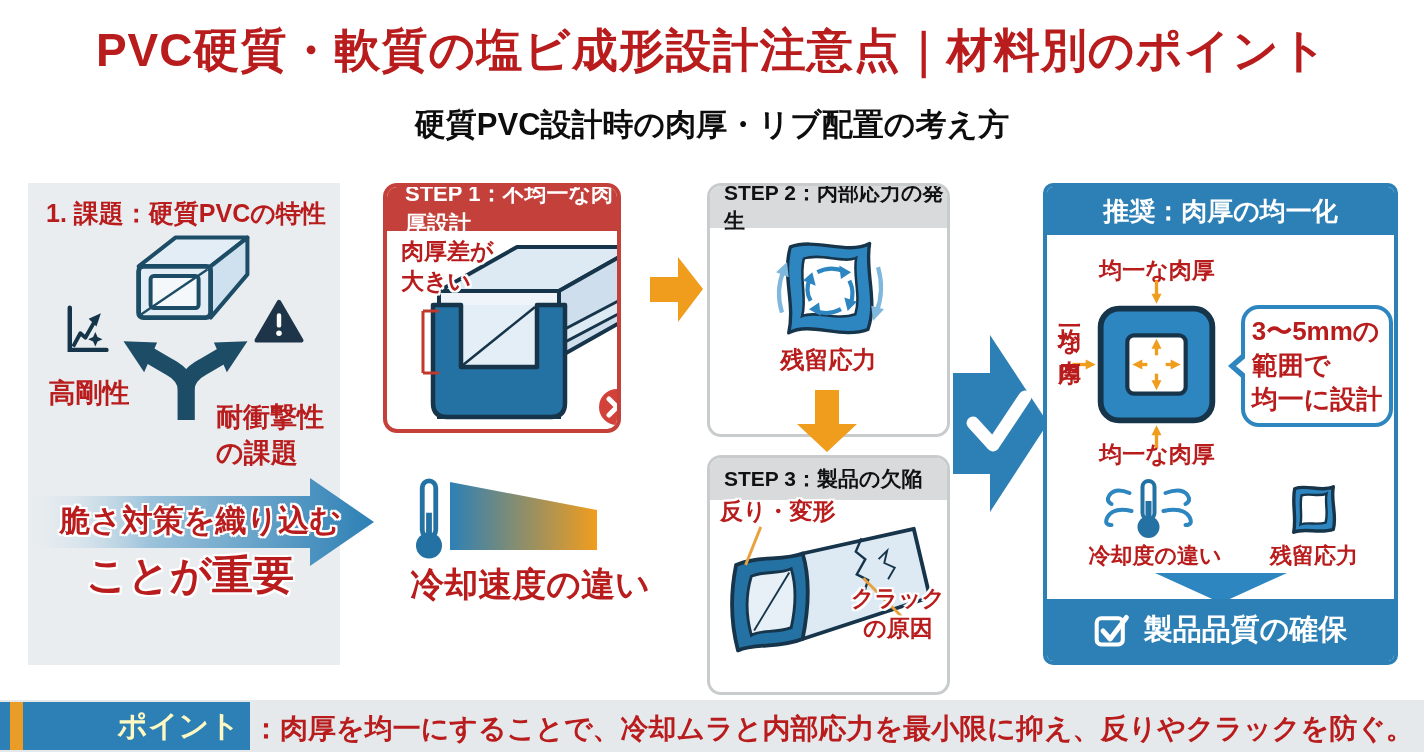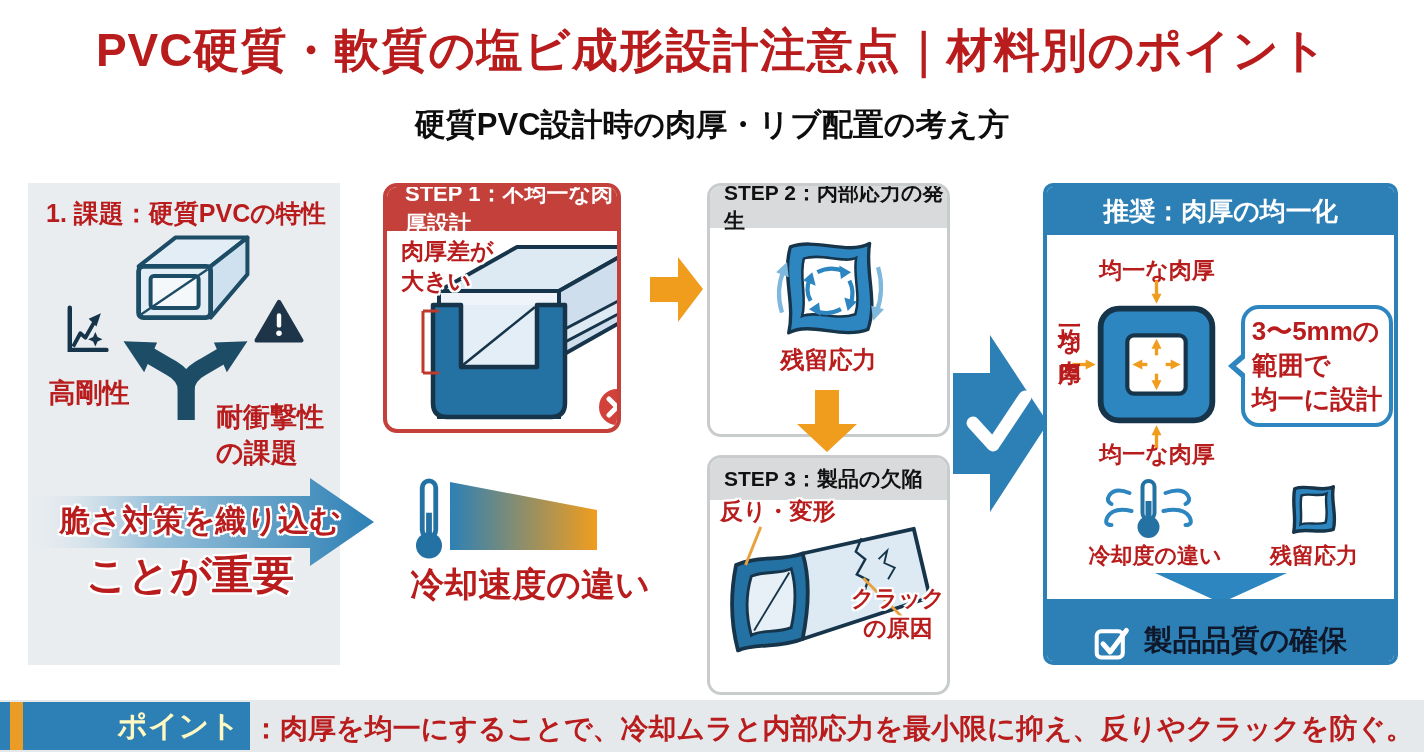--- a/index.html
+++ b/index.html
@@ -21,21 +21,21 @@
   .blk{color:#b91c1c;font-weight:bold;}
   .halo{text-shadow:-2px -2px 0 #fff,2px -2px 0 #fff,-2px 2px 0 #fff,2px 2px 0 #fff,0 -2px 0 #fff,0 2px 0 #fff,-2px 0 0 #fff,2px 0 0 #fff;}
   .bubble{box-sizing:border-box;background:#fff;border:4px solid #2e86c1;border-radius:18px;
           display:flex;align-items:center;justify-content:center;text-align:left;}
   .tail-o{position:absolute;left:-17px;top:50%;margin-top:-15px;width:0;height:0;
           border-top:15px solid transparent;border-bottom:15px solid transparent;border-right:17px solid #2e86c1;}
   .tail-i{position:absolute;left:-9px;top:50%;margin-top:-11px;width:0;height:0;
           border-top:11px solid transparent;border-bottom:11px solid transparent;border-right:13px solid #fff;}
   .vtext{writing-mode:vertical-rl;text-orientation:upright;}
   .rp-footer{position:absolute;left:0;right:0;bottom:0;height:62px;background:#2d80b5;
-             display:flex;align-items:flex-end;justify-content:center;gap:14px;color:#0f172a;font-weight:bold;font-size:29px;}
+             display:flex;align-items:center;justify-content:center;gap:14px;color:#ffffff;font-weight:bold;font-size:29px;}
   .tri-down-wide{width:0;height:0;border-left:66px solid transparent;border-right:66px solid transparent;border-top:30px solid #2e86c1;}
   .pt-box{background:#2d80b5;display:flex;align-items:center;justify-content:flex-end;box-sizing:border-box;padding-right:10px;}
   .pt-stripe{position:absolute;left:10px;top:0;bottom:0;width:13px;background:#eb9c27;}
   svg{display:block;}
 </style>
 </head>
 <body>
 
 <div id="canvas">
 

